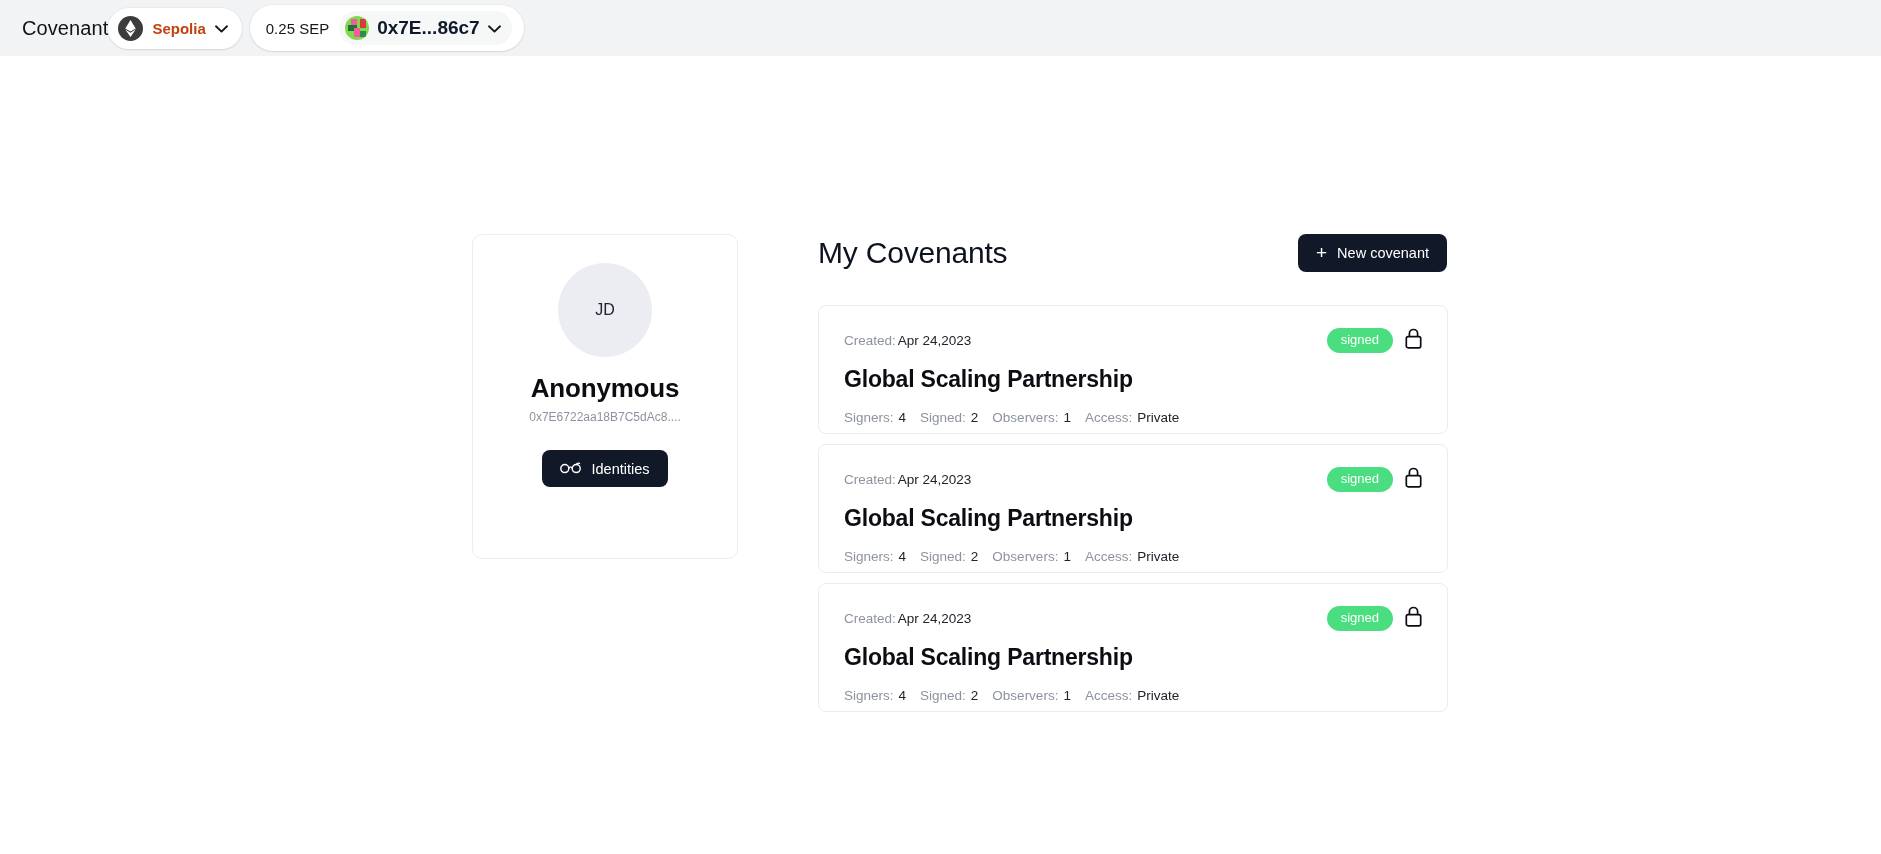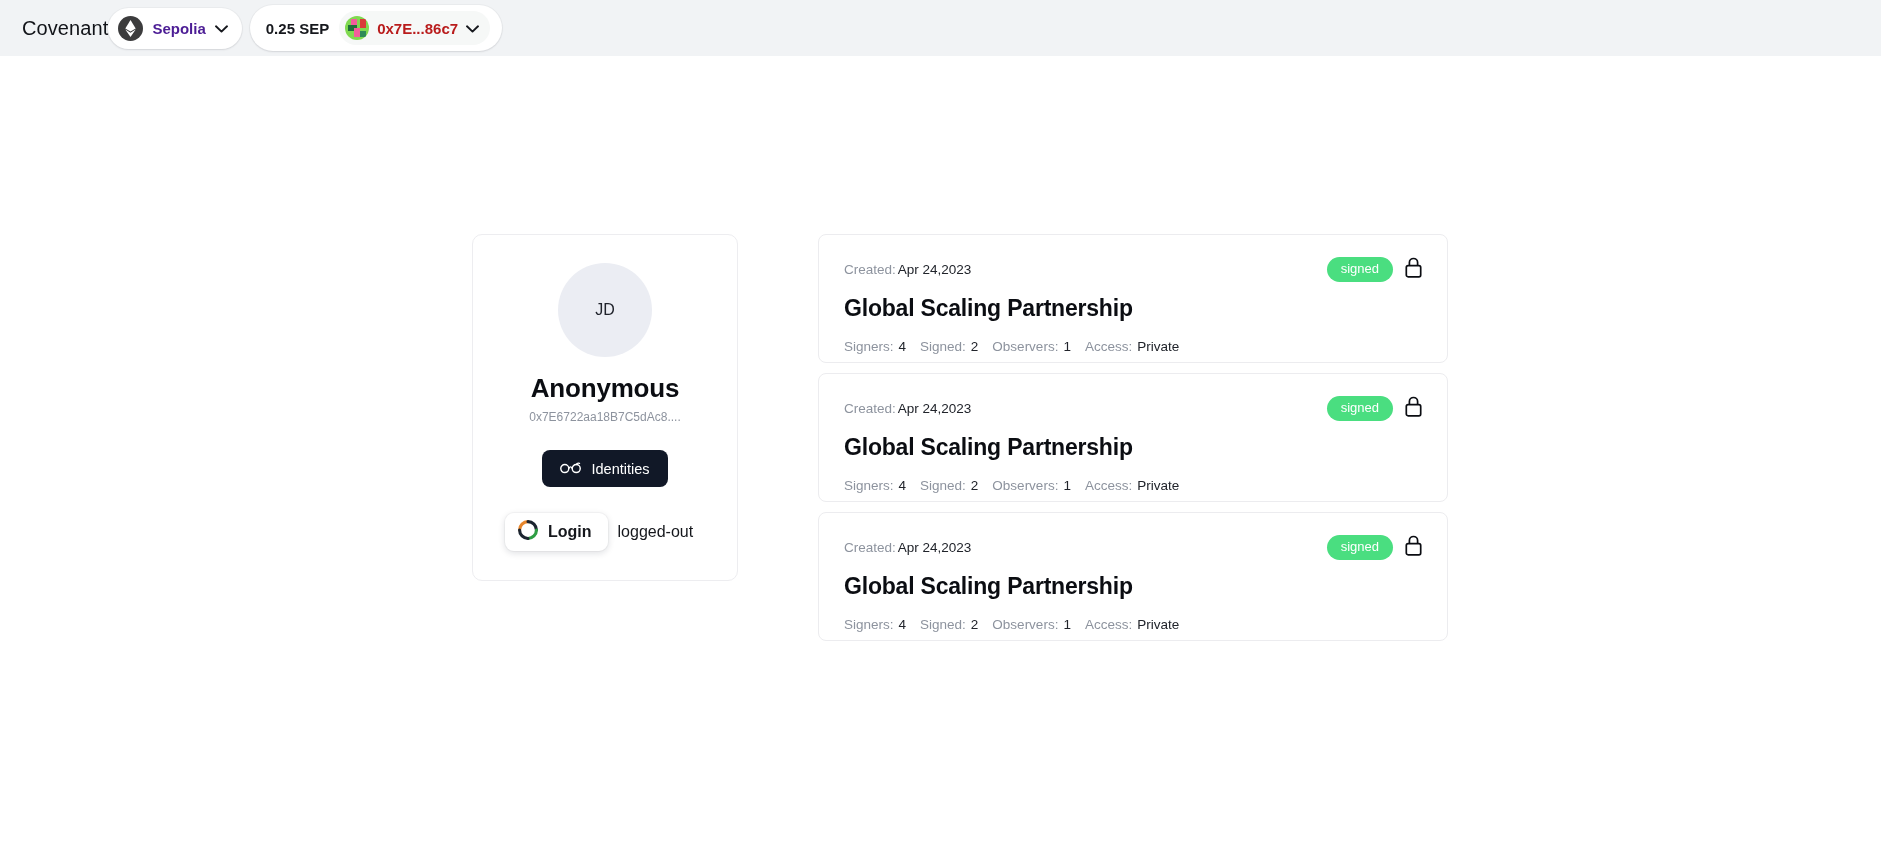--- a/index.html
+++ b/index.html
@@ -49,57 +49,57 @@
   .eth-badge {
     width: 25px; height: 25px;
     border-radius: 50%;
     background: #3c3c3d;
     display: flex; align-items: center; justify-content: center;
     flex: 0 0 auto;
   }
   .chain-name {
     font-size: 15px;
     font-weight: 700;
-    color: #4c1d95;
+    color: #c2410c;
   }
 
   .account-chip {
     display: flex;
     align-items: center;
     gap: 10px;
     background: #ffffff;
     border-radius: 999px;
     padding: 6px 12px 6px 16px;
     box-shadow: 0 1px 2px rgba(16,24,40,.10), 0 0 0 1px rgba(16,24,40,.03);
     cursor: pointer;
   }
   .balance {
     font-size: 15px;
-    font-weight: 700;
+    font-weight: 400;
     color: #16181d;
     white-space: nowrap;
   }
   .addr-pill {
     display: flex;
     align-items: center;
     gap: 8px;
     background: #f6f8f7;
     border-radius: 999px;
     padding: 5px 11px 5px 6px;
   }
   .blockie {
     width: 24px; height: 24px;
     border-radius: 50%;
     flex: 0 0 auto;
     overflow: hidden;
   }
   .addr-text {
-    font-size: 15px;
+    font-size: 19px;
     font-weight: 700;
-    color: #b91c1c;
+    color: #0f172a;
     white-space: nowrap;
   }
 
   
   .page {
     display: flex;
     align-items: flex-start;
     padding-top: 178px;
     padding-left: 472px;
     gap: 80px;
@@ -341,37 +341,30 @@
         <svg width="21" height="12" viewBox="0 0 22 12" aria-hidden="true">
           <circle cx="5" cy="6.6" r="4.2" fill="none" stroke="#ffffff" stroke-width="1.5"></circle>
           <circle cx="17" cy="6.6" r="4.2" fill="none" stroke="#ffffff" stroke-width="1.5"></circle>
           <path d="M9.2 6.2 C10.6 4.4 11.4 4.4 12.8 6.2" fill="none" stroke="#ffffff" stroke-width="1.5" stroke-linecap="round"></path>
           <path d="M17 2.4 C17.6 1.1 19 0.7 20.4 1.1" fill="none" stroke="#ffffff" stroke-width="1.5" stroke-linecap="round"></path>
         </svg>
       </span>
       <span>Identities</span>
     </button>
 
-    <div class="login-row">
-      <button class="login-btn">
-        <span>
-          <svg width="22" height="22" viewBox="0 0 24 24" aria-hidden="true">
-            <path d="M12 2.8 A9.2 9.2 0 0 0 2.8 12" fill="none" stroke="#e8862b" stroke-width="3.4" stroke-linecap="round"></path>
-            <path d="M12 2.8 A9.2 9.2 0 0 1 21.2 12" fill="none" stroke="#1b2430" stroke-width="3.4" stroke-linecap="round"></path>
-            <path d="M21.2 12 A9.2 9.2 0 0 1 12 21.2" fill="none" stroke="#2f9e44" stroke-width="3.4" stroke-linecap="round"></path>
-            <path d="M12 21.2 A9.2 9.2 0 0 1 2.8 12" fill="none" stroke="#1b2430" stroke-width="3.4" stroke-linecap="round"></path>
-          </svg>
-        </span>
-        <span>Login</span>
+  </div>
+
+  <div class="covenants">
+    <div class="covenants-head">
+      <div class="covenants-title">My Covenants</div>
+      <button class="new-covenant-btn">
+        <span class="plus-glyph">+</span>
+        <span>New covenant</span>
       </button>
-      <span class="login-status">logged-out</span>
-    </div>
-  </div>
-
-  <div class="covenants">
+    </div>
 
     <div class="covenant-card">
       <div class="card-top">
         <div class="created">
           <span>Created:</span><b>Apr 24,2023</b>
         </div>
         <div class="card-top-right">
           <span class="status-pill">signed</span>
           <span>
             <svg width="17" height="21" viewBox="0 0 17 21" aria-hidden="true">

